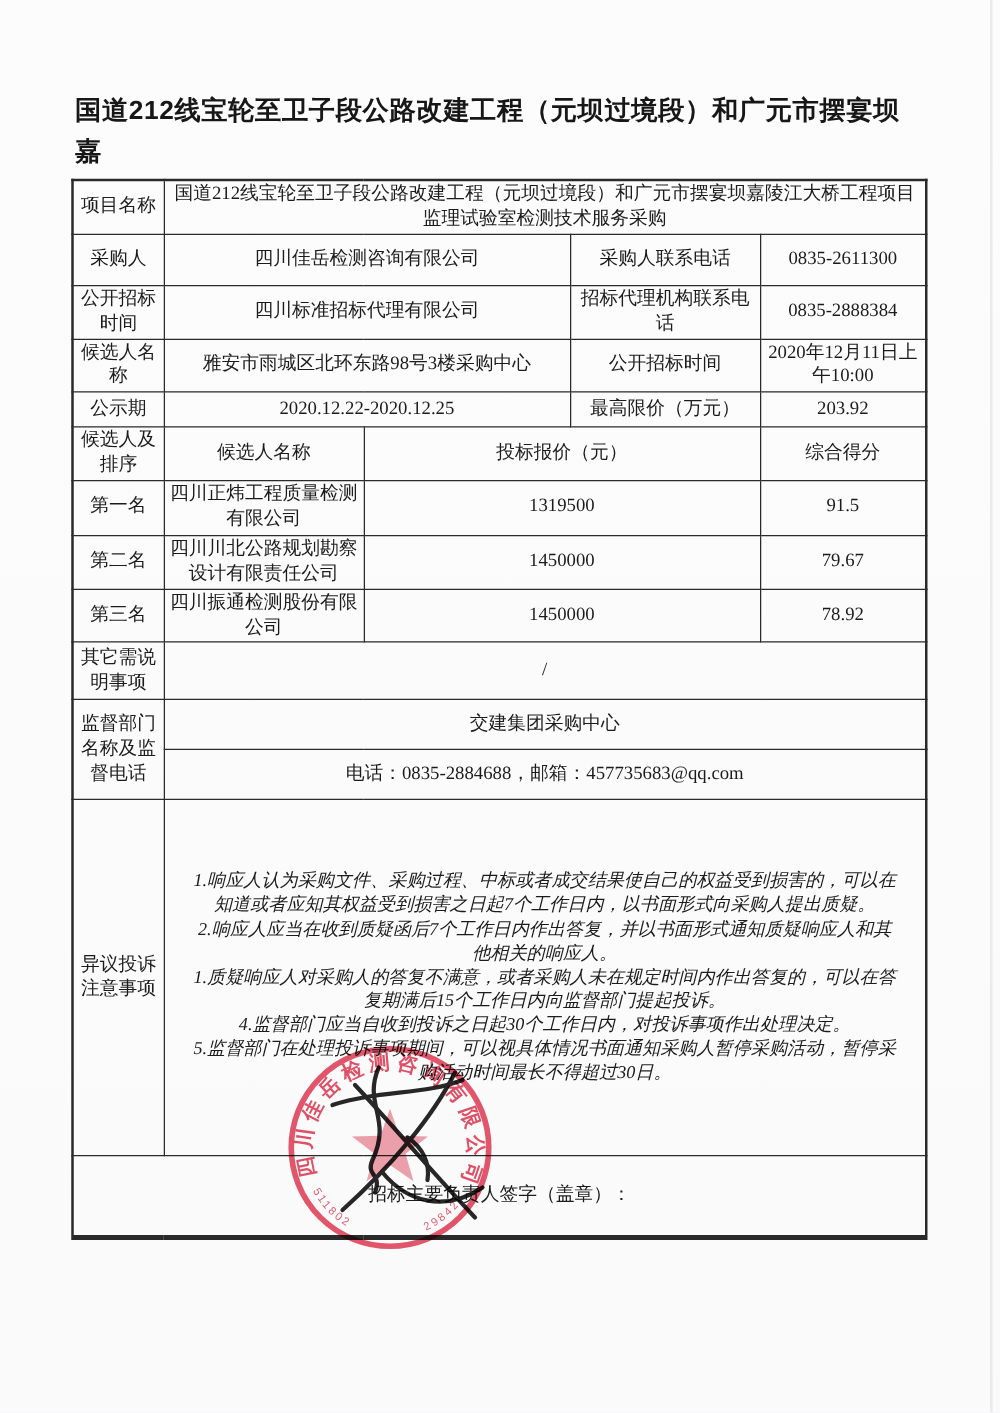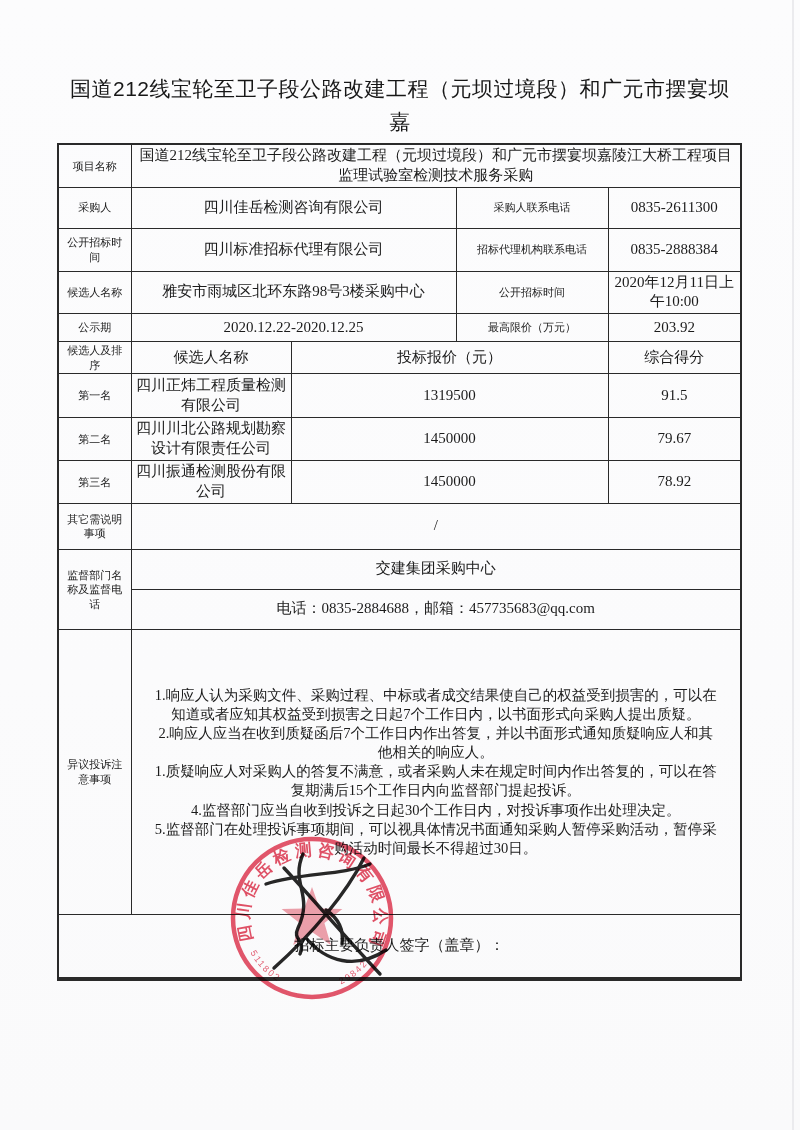--- a/index.html
+++ b/index.html
@@ -14,23 +14,23 @@
   .page{
     position:absolute;left:0;top:0;width:800px;height:1130px;
     background:linear-gradient(180deg,#fcfcfd 0%,#fbfbfc 60%,#fafafb 100%);
   }
   .scan-edge{
     position:absolute;top:0;right:6px;width:2px;height:1130px;
     background:#e9e9ec;opacity:.9;
   }
   .doc-title{
     position:absolute;left:60px;top:72px;width:680px;
-    text-align:center;
+    text-align:left;
     font-family:"Liberation Sans", sans-serif;
-    font-weight:normal;
+    font-weight:bold;
     font-size:21px;line-height:33px;
     color:#171717;
     letter-spacing:.5px;
   }
   table.doc-table{
     position:absolute;left:57px;top:143px;
     width:683px;
     border-collapse:collapse;
     table-layout:fixed;
     border:2.5px solid #2a2a2a;
@@ -39,27 +39,28 @@
     color:#1b1b1b;
   }
   table.doc-table td{
     border:1.8px solid #2a2a2a;
     text-align:center;
     vertical-align:middle;
     padding:1px 4px;
     line-height:1.32;
     overflow:hidden;
   }
-  td.lbl{font-size:11px;}
+  td.lbl{font-size:15px;}
   td.notes-cell{
     text-align:center;
     vertical-align:top;
     padding-top:66px;
     font-size:14.5px;
     line-height:19px;
+    font-style:italic;
   }
   .note-line{white-space:nowrap;}
   td.sig-cell{
     text-align:left;
     padding-left:8px;
     font-size:15px;
   }
   .stamp-wrap{
     position:absolute;left:215px;top:823px;width:196px;height:196px;
     mix-blend-mode:multiply;

